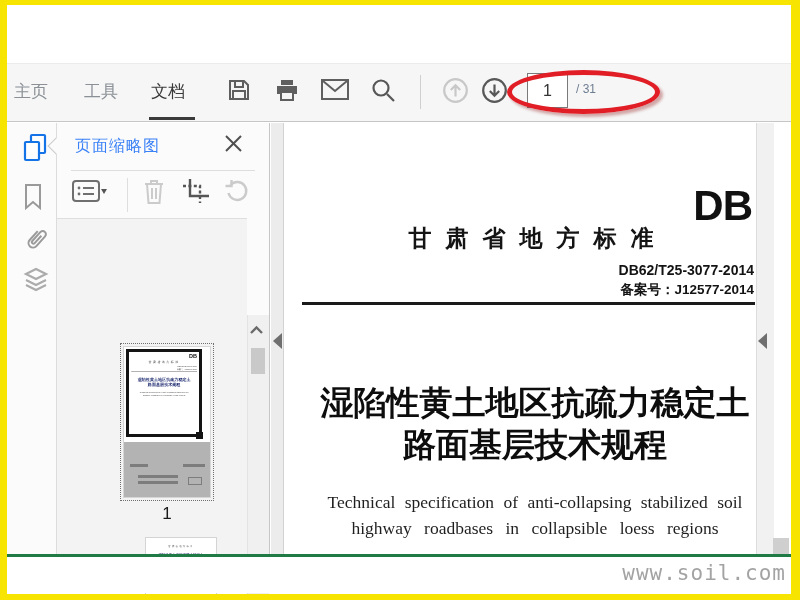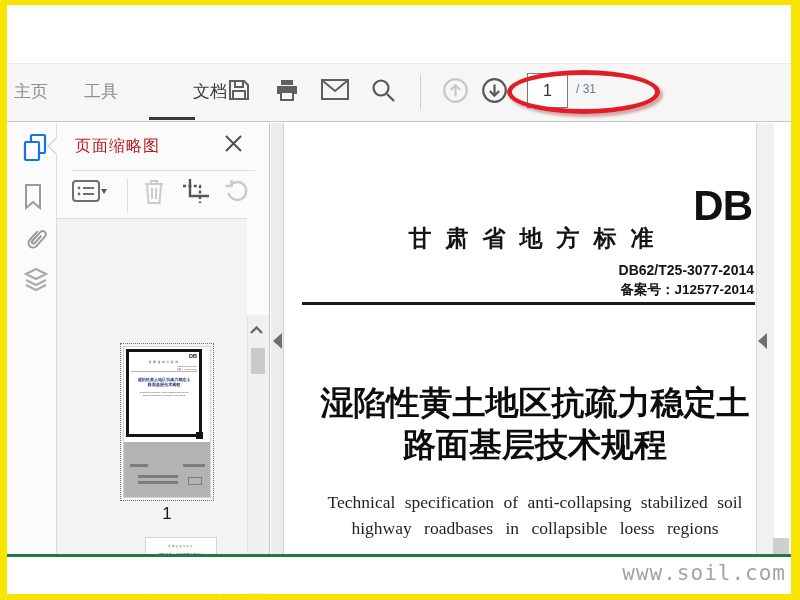--- a/index.html
+++ b/index.html
@@ -32,21 +32,21 @@
   
   .menubar { position:absolute; left:7px; top:40px; width:784px; height:23px; background:#fff;
     display:flex; align-items:center; padding-left:8px; gap:21px; }
   .menu-item { font-size:14.5px; color:#1c1c1c; cursor:default; }
 
   
   .toolbar { position:absolute; left:7px; top:63px; width:784px; height:59px;
     background:#f6f6f6; border-top:1px solid #ebebeb; border-bottom:1px solid #c6c6c6; }
   .tab { position:absolute; top:16px; font-size:17px; color:#8a9096; }
   .tab.active { color:#3a3a3a; }
-  .tab-home { left:7px; } .tab-tools { left:77px; } .tab-doc { left:144px;margin-left:42px; }
+  .tab-home { left:7px; } .tab-tools { left:77px; } .tab-doc { left:144px; }
   .tab-underline { position:absolute; left:142px; top:53px; width:46px; height:3px; background:#3a3a3a; }
   .tbtn { position:absolute; top:14px; width:28px; height:28px; display:flex;
     align-items:center; justify-content:center; }
   .tb-save { left:218px; } .tb-print { left:266px; } .tb-mail { left:314px; } .tb-search { left:362px; }
   .tb-sep { position:absolute; left:413px; top:11px; width:1px; height:34px; background:#cfcfcf; }
   .tb-up { left:434px; } .tb-down { left:473px; }
   .pagebox { position:absolute; left:520px; top:9px; width:41px; height:35px;
     border:1px solid #7a7a7a; background:#fff; text-align:center; font-size:16px; color:#333;
     font-family:"Liberation Sans", sans-serif; }
   .pagetotal { position:absolute; left:569px; top:18px; font-size:12px; color:#6e7e92; }
@@ -58,21 +58,21 @@
   .sidebar { position:absolute; left:7px; top:123px; width:50px; height:431px;
     background:#fbfbfb; border-right:1px solid #dcdcdc; }
   .side-icon { position:absolute; left:15px; }
   .notch { position:absolute; left:50px; top:140px; width:12px; height:12px; background:#fbfbfb;
     border-left:1px solid #c9c9c9; border-bottom:1px solid #c9c9c9;
     transform:rotate(45deg); z-index:6; }
 
   
   .panel { position:absolute; left:57px; top:123px; width:213px; height:431px;
     background:#fbfbfb; border-right:1px solid #c6c6c6; }
-  .panel-title { position:absolute; left:18px; top:13px; font-size:16px; color:#b91c1c; letter-spacing:1px; }
+  .panel-title { position:absolute; left:18px; top:13px; font-size:16px; color:#3b82f6; letter-spacing:1px; }
   .panel-close { position:absolute; left:166px; top:12px; width:20px; height:20px;
     display:flex; align-items:center; justify-content:center; }
   .pdiv-h1 { position:absolute; left:14px; top:47px; width:184px; height:1px; background:#dedede; }
   .ptool { position:absolute; top:56px; width:30px; height:28px; display:flex; align-items:center; justify-content:center; }
   .pt-opts { left:14px; width:38px; } .pt-trash { left:82px; } .pt-crop { left:124px; } .pt-rotate { left:164px; }
   .pdiv-v { position:absolute; left:70px; top:55px; width:1px; height:34px; background:#dedede; }
   .pdiv-h2 { position:absolute; left:0px; top:95px; width:190px; height:1px; background:#dedede; }
   .panel-content { position:absolute; left:0; top:96px; width:190px; height:335px; background:#f3f3f3; }
 
   

